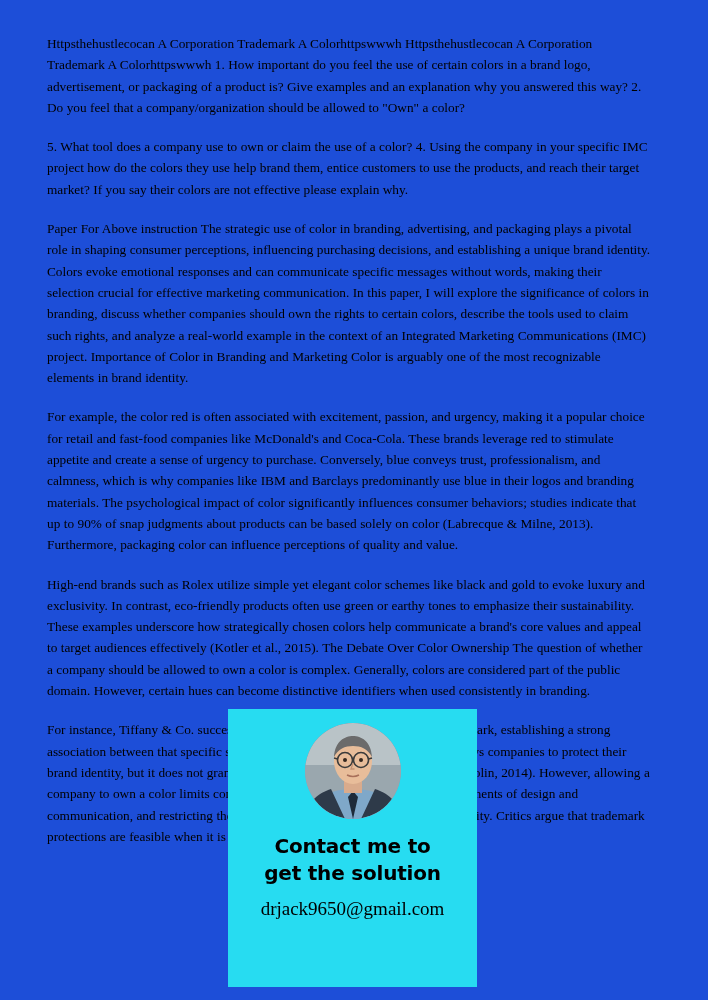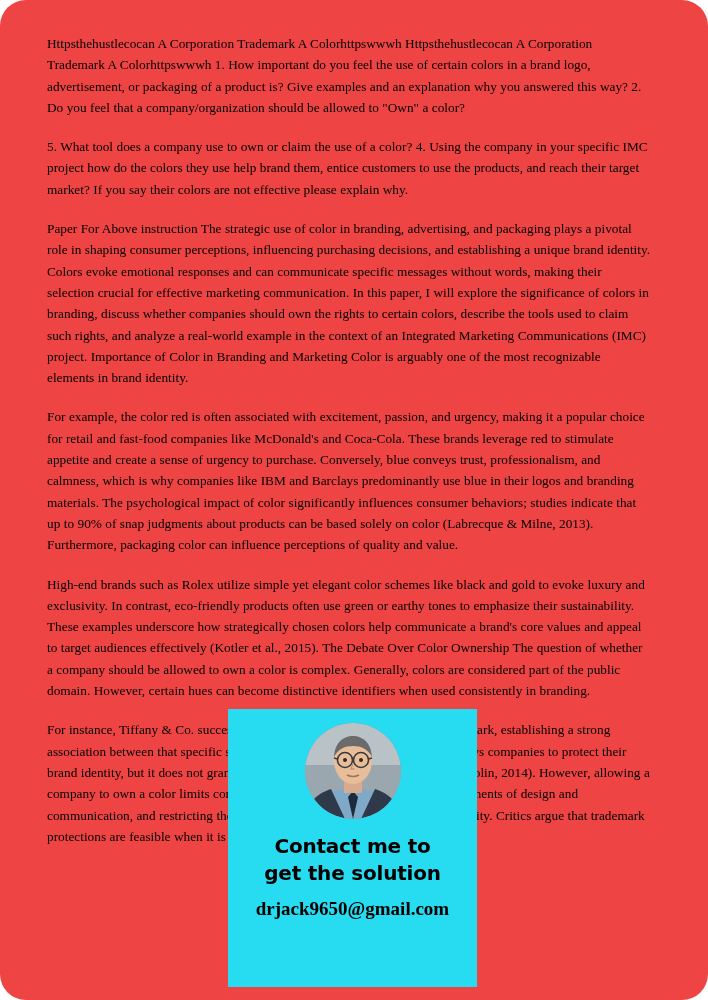--- a/index.html
+++ b/index.html
@@ -14,22 +14,21 @@
     color: #000000;
     position: relative;
     overflow: hidden;
   }
   .page {
     position: absolute;
     left: 0;
     top: 0;
     width: 708px;
     height: 1000px;
-    background: #ef4444;
-    border-radius: 26px;
+    background: #1d4ed8;
   }
   .doc-body {
     position: absolute;
     left: 47px;
     top: 33px;
     width: 604px;
   }
   .para {
     font-size: 13.3px;
     line-height: 21.3px;
@@ -74,21 +73,21 @@
     line-height: 27px;
     color: #000000;
     text-align: center;
     letter-spacing: -0.2px;
   }
   .contact-line.first {
     margin-top: 14px;
   }
   .contact-email {
     font-family: "Liberation Serif", serif;
-    font-weight: bold;
+    font-weight: normal;
     font-size: 19px;
     line-height: 24px;
     color: #000000;
     text-align: center;
     margin-top: 10px;
   }
 </style>
 </head>
 <body>
 

